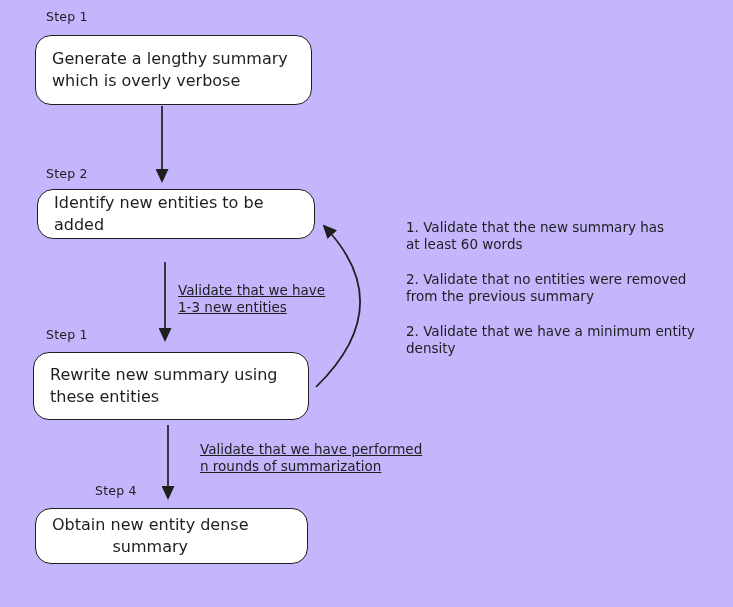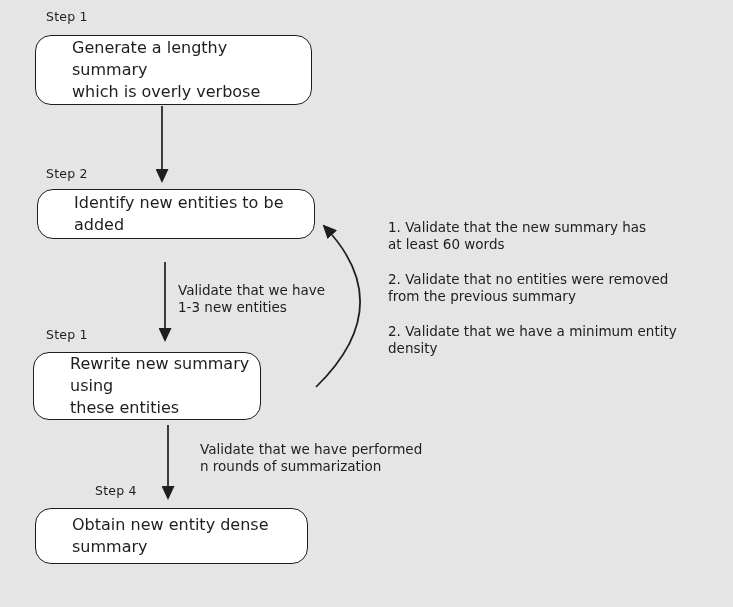--- a/index.html
+++ b/index.html
@@ -5,21 +5,21 @@
   html, body {
     margin: 0;
     padding: 0;
     background: #ffffff;
     font-family: "DejaVu Sans", "Liberation Sans", sans-serif;
   }
   .canvas {
     position: relative;
     width: 733px;
     height: 607px;
-    background: #e5e5e5;
+    background: #c4b5fd;
     overflow: hidden;
     color: #1e1e1e;
   }
   .arrows-layer {
     position: absolute;
     left: 0;
     top: 0;
     width: 733px;
     height: 607px;
     pointer-events: none;
@@ -31,49 +31,51 @@
     letter-spacing: 0.2px;
     color: #1e1e1e;
   }
   .step-box {
     position: absolute;
     border: 1.7px solid #1e1e1e;
     border-radius: 16px;
     box-sizing: border-box;
     display: flex;
     align-items: center;
-    padding-left: 36px;
+    padding-left: 16px;
     padding-right: 10px;
     background: #ffffff;
   }
   .box-text {
     font-size: 16px;
     line-height: 22px;
     white-space: pre-line;
     color: #1e1e1e;
   }
   .arrow-label {
     position: absolute;
     font-size: 13.5px;
     line-height: 17px;
     white-space: pre-line;
     color: #1e1e1e;
+    text-decoration: underline;
   }
   .validation-list {
     position: absolute;
     left: 388px;
     top: 219px;
     width: 310px;
   }
   .validation-item {
     font-size: 13.5px;
     line-height: 17px;
     white-space: pre-line;
     margin-bottom: 18px;
     color: #1e1e1e;
+    margin-left: 18px;
   }
 </style>
 </head>
 <body>
 
 <div class="canvas">
 
   <svg class="arrows-layer" viewBox="0 0 733 607" xmlns="http://www.w3.org/2000/svg">
     <defs>
       <marker id="arrowhead" viewBox="0 0 14 13" refX="12" refY="6.5" markerWidth="14" markerHeight="13" markerUnits="userSpaceOnUse" orient="auto">
@@ -95,30 +97,30 @@
   <div class="step-label" style="left:46px; top:166px;">Step 2</div>
   <div class="step-box" style="left:37px; top:189px; width:278px; height:50px;">
     <div class="box-text">Identify new entities to be
 added</div>
   </div>
 
   <div class="arrow-label" style="left:178px; top:282px;">Validate that we have
 1-3 new entities</div>
 
   <div class="step-label" style="left:46px; top:327px;">Step 1</div>
-  <div class="step-box" style="left:33px; top:352px; width:228px; height:68px;">
+  <div class="step-box" style="left:33px; top:352px; width:276px; height:68px;">
     <div class="box-text">Rewrite new summary using
 these entities</div>
   </div>
 
   <div class="arrow-label" style="left:200px; top:441px;">Validate that we have performed
 n rounds of summarization</div>
 
   <div class="step-label" style="left:47px; top:483px;margin-left:48px;">Step 4</div>
-  <div class="step-box" style="left:35px; top:508px; width:273px; height:56px;">
+  <div class="step-box" style="left:35px; top:508px; width:273px; height:56px;text-align:center;">
     <div class="box-text">Obtain new entity dense
 summary</div>
   </div>
 
   <div class="validation-list">
     <div class="validation-item">1. Validate that the new summary has
 at least 60 words</div>
     <div class="validation-item">2. Validate that no entities were removed
 from the previous summary</div>
     <div class="validation-item">2. Validate that we have a minimum entity

